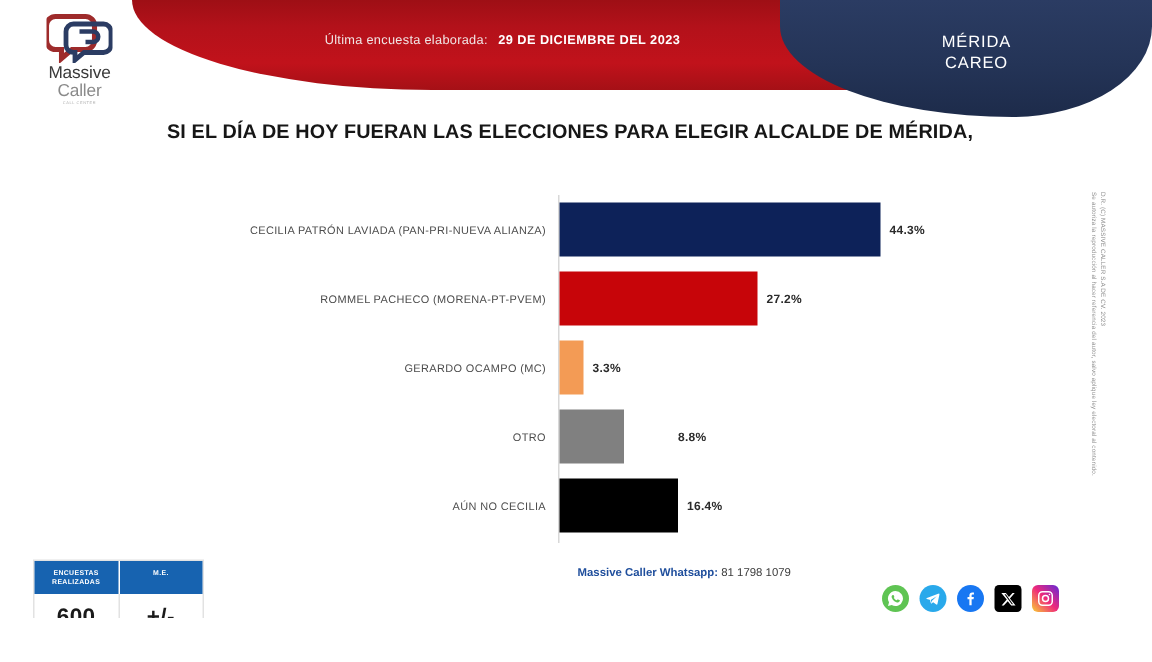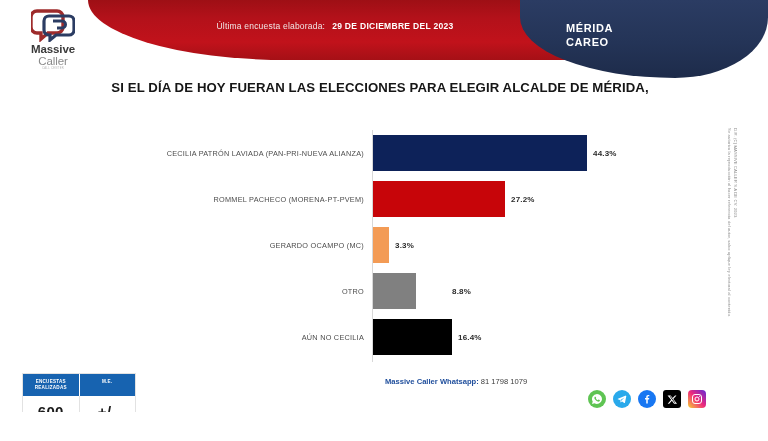--- a/index.html
+++ b/index.html
@@ -25,28 +25,28 @@
     border-bottom-right-radius:120px 78px;
   }
   .hdr-date{
     position:absolute;left:150px;top:21px;width:370px;
     text-align:center;color:#f1e6e6;font-size:8.5px;letter-spacing:.2px;
     white-space:nowrap;
   }
   .hdr-date .lbl{font-weight:400;}
   .hdr-date .val{font-weight:bold;color:#ffffff;margin-left:7px;letter-spacing:.3px;}
   .hdr-place{
-    position:absolute;left:566px;top:21px;width:170px;text-align:left;
-    color:#ffffff;font-weight:bold;font-size:11px;line-height:14px;letter-spacing:.6px;
+    position:absolute;left:566px;top:21px;width:170px;text-align:center;
+    color:#ffffff;font-weight:normal;font-size:11px;line-height:14px;letter-spacing:.6px;
   }
 
   
   .logo{position:absolute;left:18px;top:8px;width:70px;height:62px;text-align:center;}
   .logo-mark{position:relative;width:44px;height:34px;margin:0 auto 2px auto;}
-  .logo-txt1{font-size:11.5px;font-weight:bold;color:#3a3a3a;line-height:11px;letter-spacing:-.1px;}
+  .logo-txt1{font-size:11.5px;font-weight:normal;color:#3a3a3a;line-height:11px;letter-spacing:-.1px;}
   .logo-txt2{font-size:11.5px;color:#8a8a8a;line-height:12px;letter-spacing:-.1px;}
   .logo-sub{font-size:2.6px;color:#b0b0b0;letter-spacing:.4px;}
 
   
   .title{
     position:absolute;left:40px;top:78px;width:680px;text-align:center;
     color:#161616;font-weight:bold;font-size:13.2px;line-height:19px;letter-spacing:.1px;
   }
 
   

